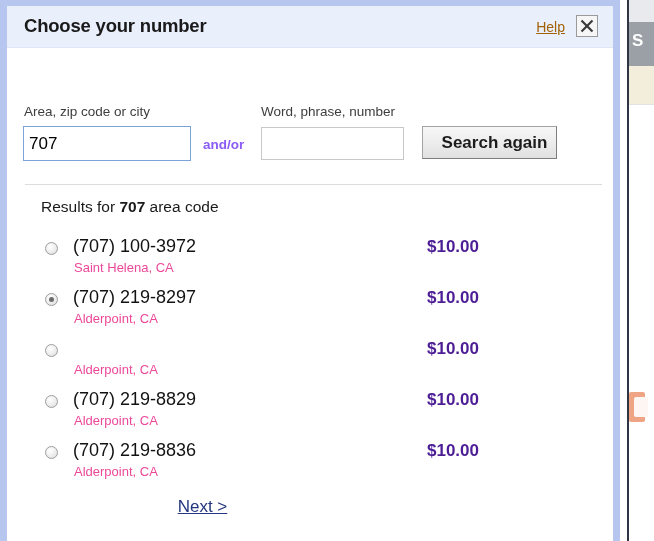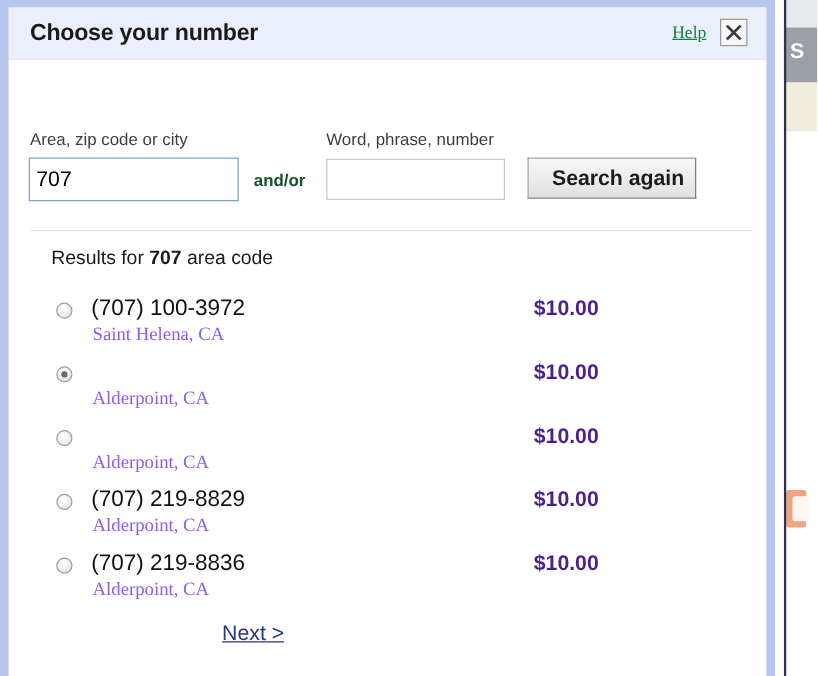--- a/index.html
+++ b/index.html
@@ -116,24 +116,23 @@
     color: #1a1a1a;
     letter-spacing: -0.2px;
     white-space: nowrap;
     text-align: center;
   }
   #help-link {
     position: absolute;
     right: 48px;
     top: 13px;
     font-size: 14px;
-    color: #15803d;
+    color: #a16207;
     text-decoration: underline;
     cursor: pointer;
-    font-family: Liberation Serif, serif;
   }
   #close-button {
     position: absolute;
     right: 15px;
     top: 9px;
     width: 22px;
     height: 22px;
     border: 1px solid #9a9a9a;
     background: #f6f6f6;
     box-sizing: border-box;
@@ -182,21 +181,21 @@
     height: 33px;
     border: 1px solid #c8c8c8;
     font-size: 15px;
   }
   #andor-label {
     position: absolute;
     left: 196px;
     top: 89px;
     font-size: 13.5px;
     font-weight: bold;
-    color: #14532d;
+    color: #8b5cf6;
   }
   #search-button {
     position: absolute;
     left: 415px;
     top: 78px;
     width: 135px;
     height: 33px;
     box-sizing: border-box;
     border: 1px solid #a3a3a3;
     border-bottom-color: #7e7e7e;
@@ -267,24 +266,23 @@
     left: 66px;
     top: 0px;
     font-size: 18px;
     color: #121212;
     white-space: nowrap;
   }
   .result-city {
     position: absolute;
     left: 67px;
     top: 24px;
-    font-size: 15px;
-    color: #8b5cf6;
-    white-space: nowrap;
-    font-family: Liberation Serif, serif;
+    font-size: 13px;
+    color: #ec4899;
+    white-space: nowrap;
   }
   .result-price {
     position: absolute;
     left: 420px;
     top: 1px;
     font-size: 17px;
     font-weight: bold;
     color: #4c1d95;
     white-space: nowrap;
   }
@@ -357,20 +355,21 @@
 
     <div id="results-list">
         <div class="result-row">
           <div class="radio"></div>
           <div class="result-number">(707) 100-3972</div>
           <div class="result-city">Saint Helena, CA</div>
           <div class="result-price">$10.00</div>
         </div>
         <div class="result-row">
           <div class="radio checked"></div>
+          <div class="result-number">(707) 219-8297</div>
           <div class="result-city">Alderpoint, CA</div>
           <div class="result-price">$10.00</div>
         </div>
         <div class="result-row">
           <div class="radio"></div>
           <div class="result-city">Alderpoint, CA</div>
           <div class="result-price">$10.00</div>
         </div>
         <div class="result-row">
           <div class="radio"></div>

